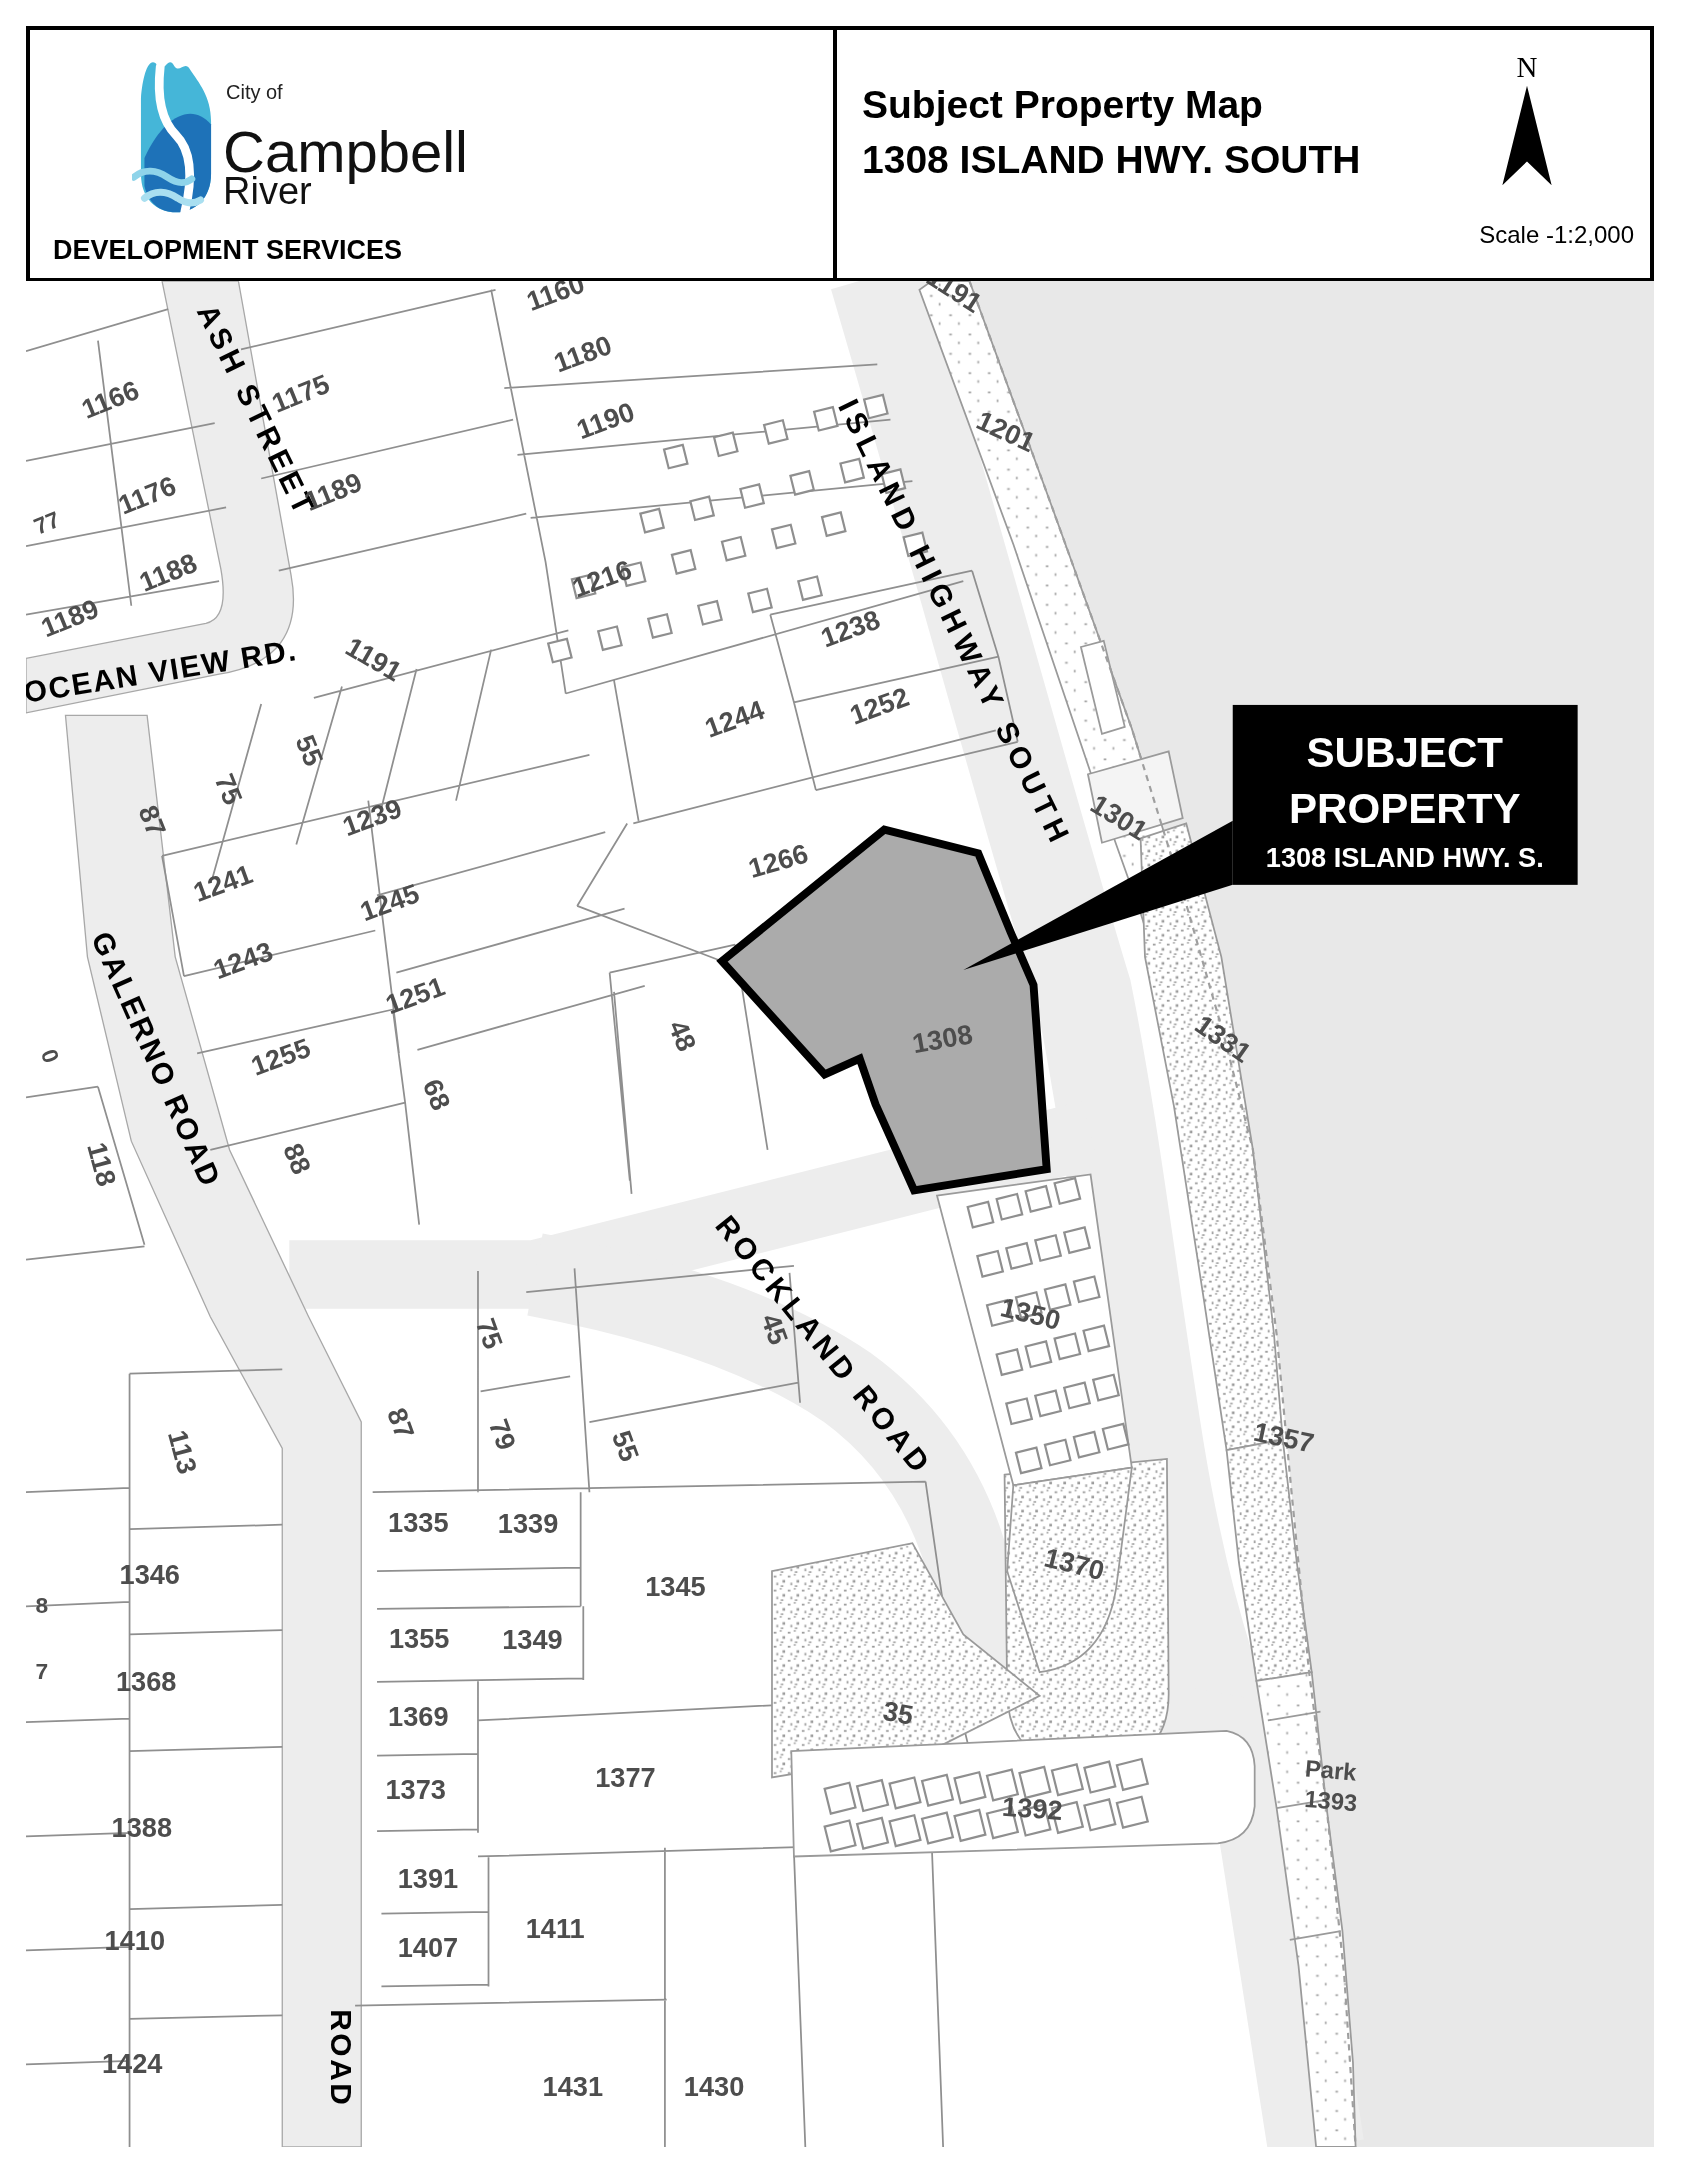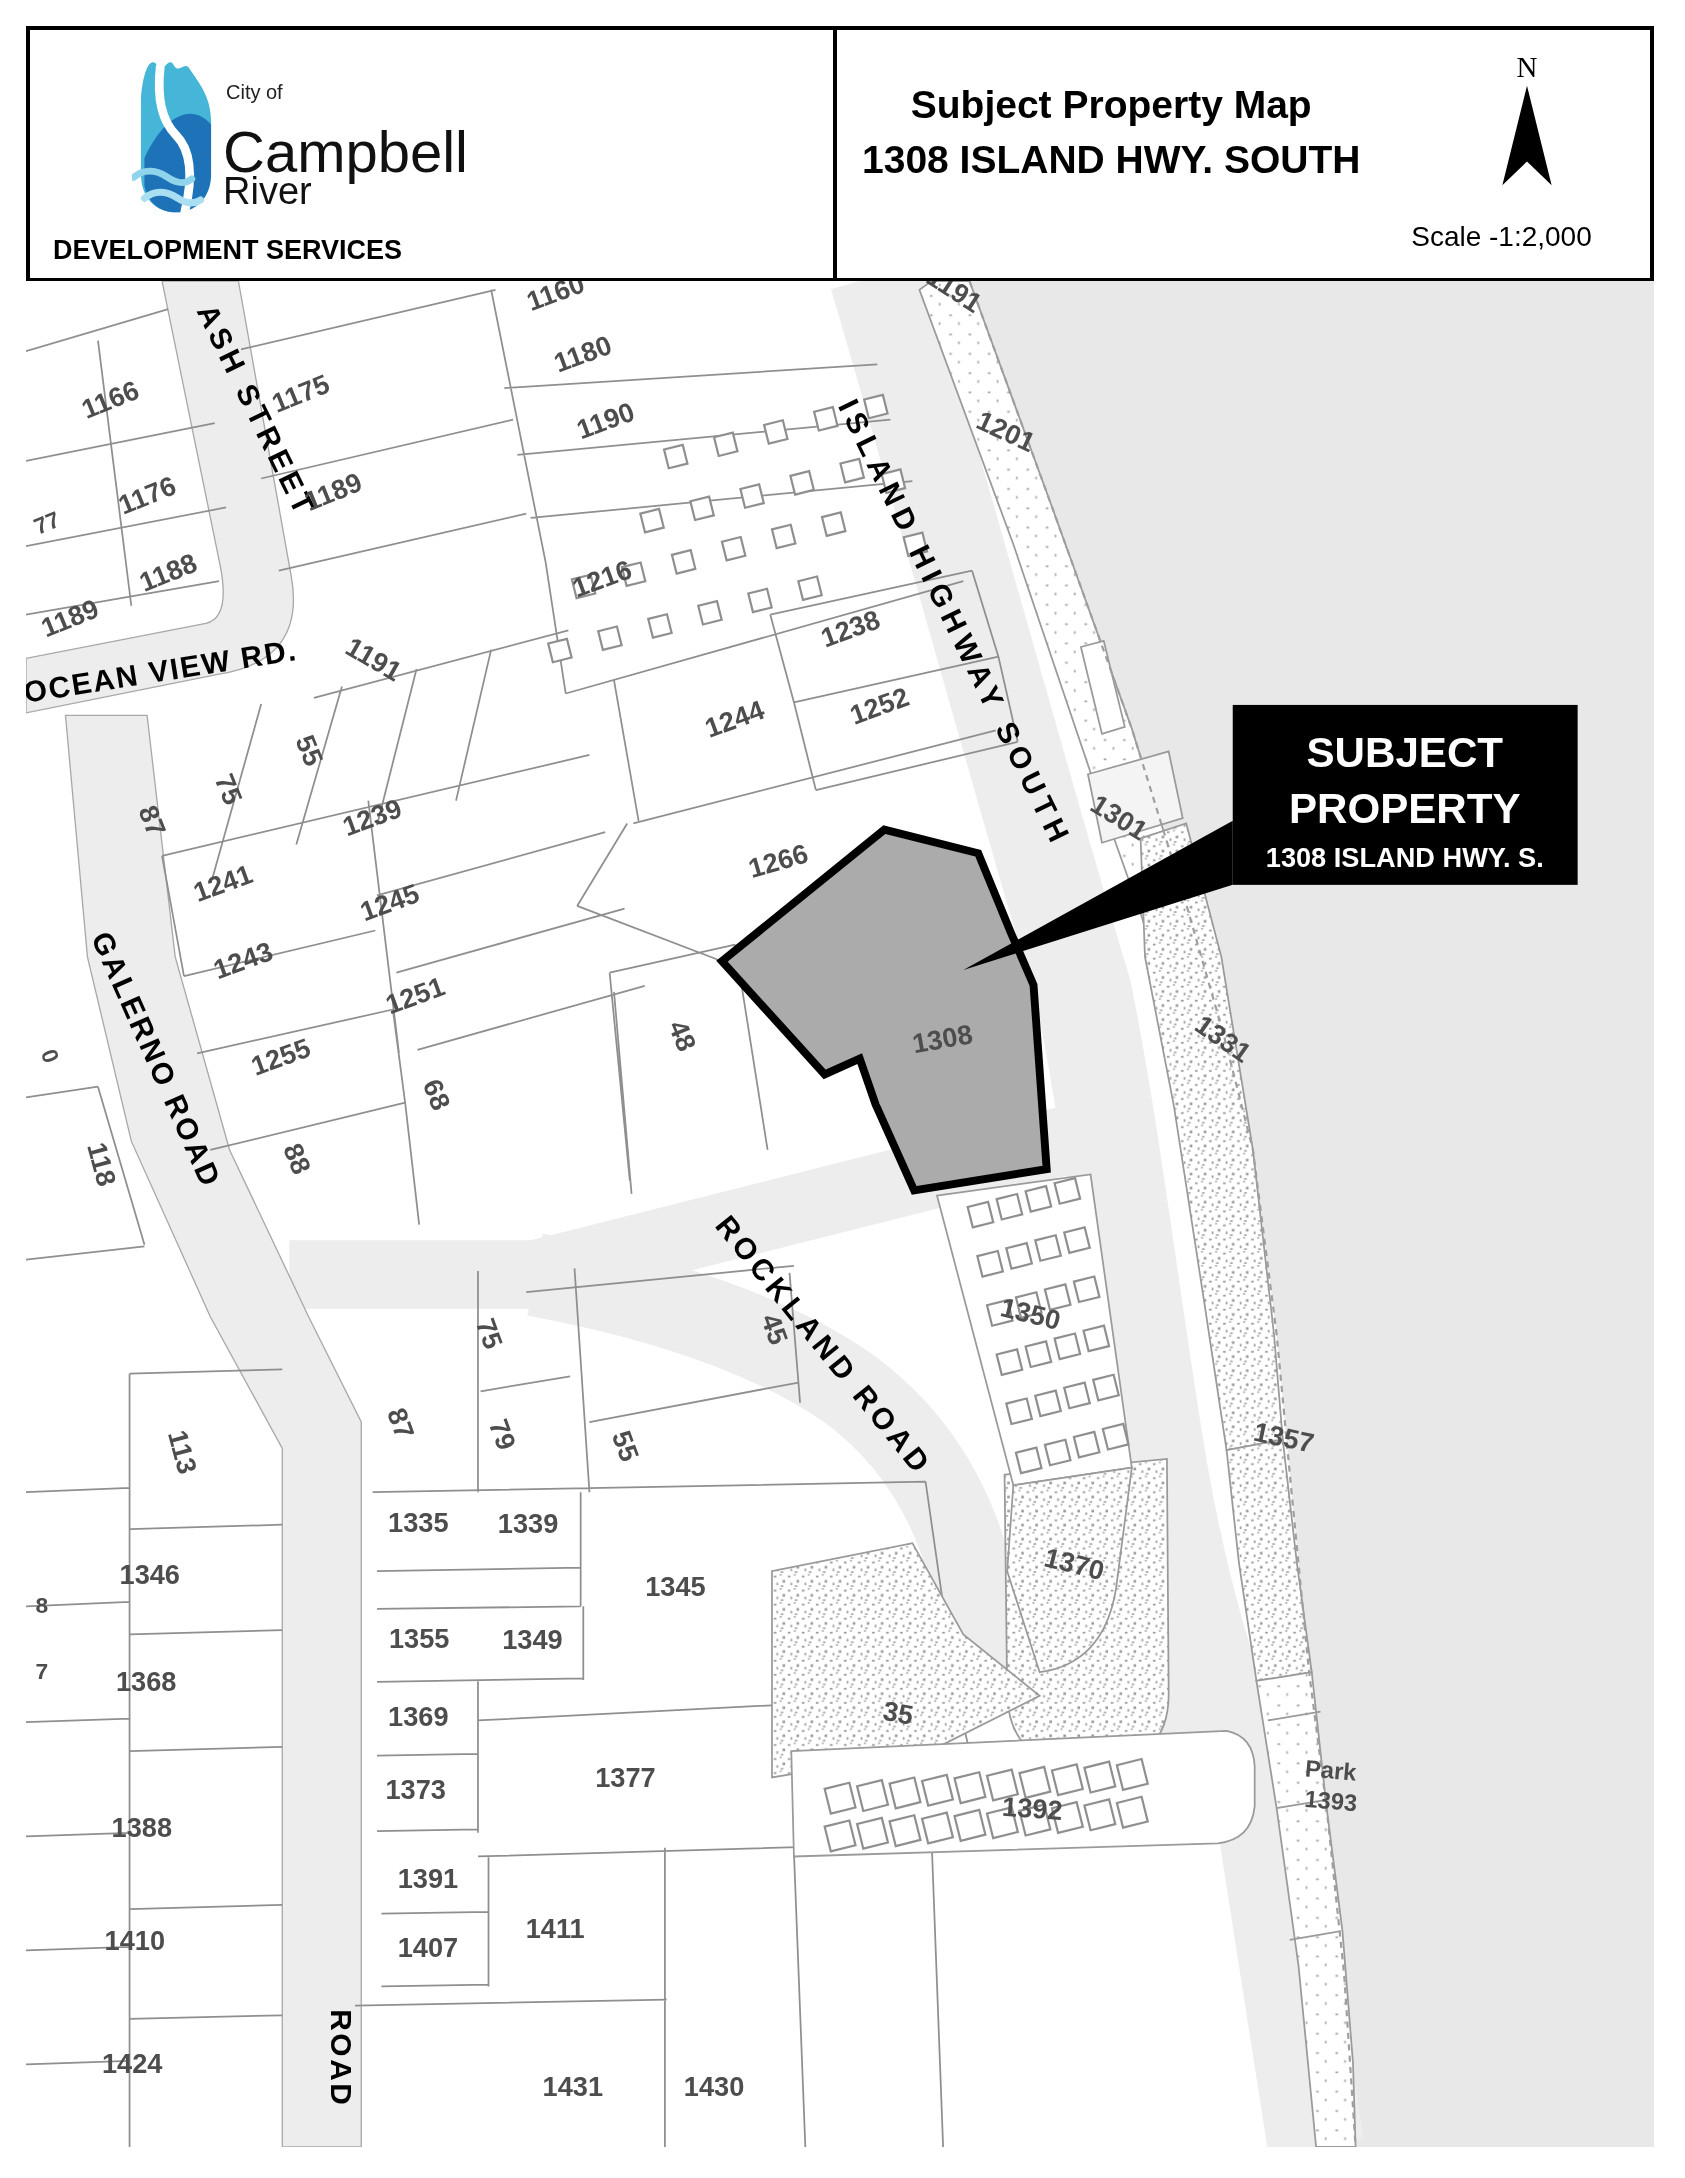--- a/index.html
+++ b/index.html
@@ -10,25 +10,25 @@
   .header{position:absolute;left:26px;top:26px;width:1628px;height:255px;
           border-bottom:3.5px solid #000;box-sizing:border-box;}
   .hdr-divider{position:absolute;left:833px;top:26px;width:3.5px;height:255px;background:#000;}
   .logo-svg{position:absolute;left:132px;top:44px;width:88px;height:184px;}
   .cityof{position:absolute;left:226px;top:81px;font-size:20px;color:#222;}
   .cityname1{position:absolute;left:223px;top:118px;font-size:58px;color:#111;letter-spacing:0px;}
   .cityname2{position:absolute;left:223px;top:170px;font-size:38px;color:#111;}
   .dept{position:absolute;left:53px;top:235px;width:421px;text-align:left;
         font-size:27px;font-weight:bold;color:#000;}
   .title-block{position:absolute;left:862px;top:77px;font-weight:bold;color:#000;}
-  .title-line{font-size:39px;line-height:55px;white-space:nowrap;text-align:center;}
+  .title-line{font-size:39px;line-height:55px;white-space:nowrap;}
   .north{position:absolute;left:1483px;top:51px;width:88px;text-align:center;}
   .north-n{font-family:"Liberation Serif",serif;font-size:29px;color:#000;}
-  .scale{position:absolute;left:1369px;top:221px;width:265px;text-align:center;
-         font-size:28px;color:#000;}
+  .scale{position:absolute;left:1369px;top:221px;width:265px;text-align:right;
+         font-size:24px;color:#000;}
   .map-svg{position:absolute;left:26px;top:281px;width:1628px;height:1866px;}
   svg text.parcel{font-family:"Liberation Sans",sans-serif;font-weight:bold;fill:#4d4d4d;}
   svg text.street{font-family:"Liberation Sans",sans-serif;font-weight:bold;fill:#000;}
   svg text.callout-big{font-family:"Liberation Sans",sans-serif;font-weight:bold;fill:#fff;font-size:48px;}
   svg text.callout-small{font-family:"Liberation Sans",sans-serif;font-weight:bold;fill:#fff;font-size:31px;}
 </style>
 </head>
 <body>
 
 <div class="page">

